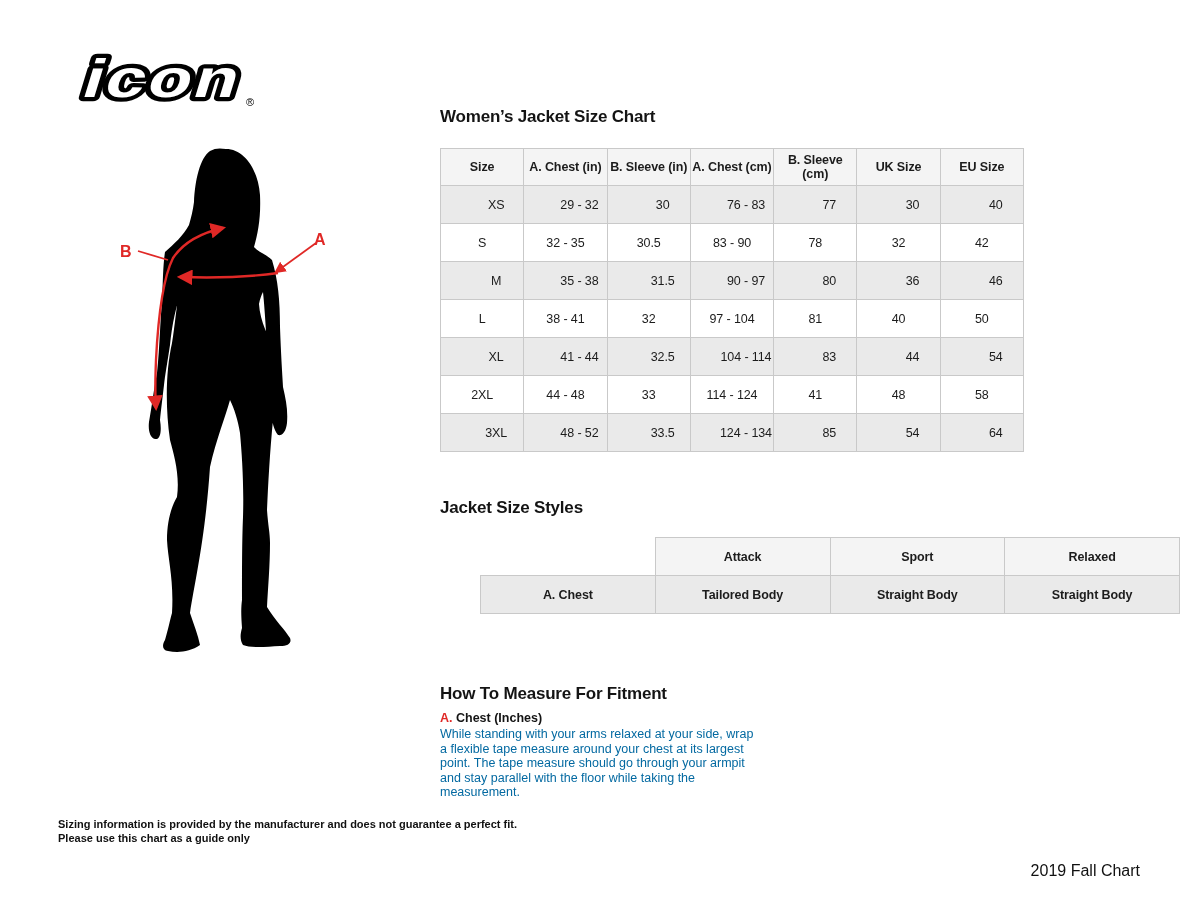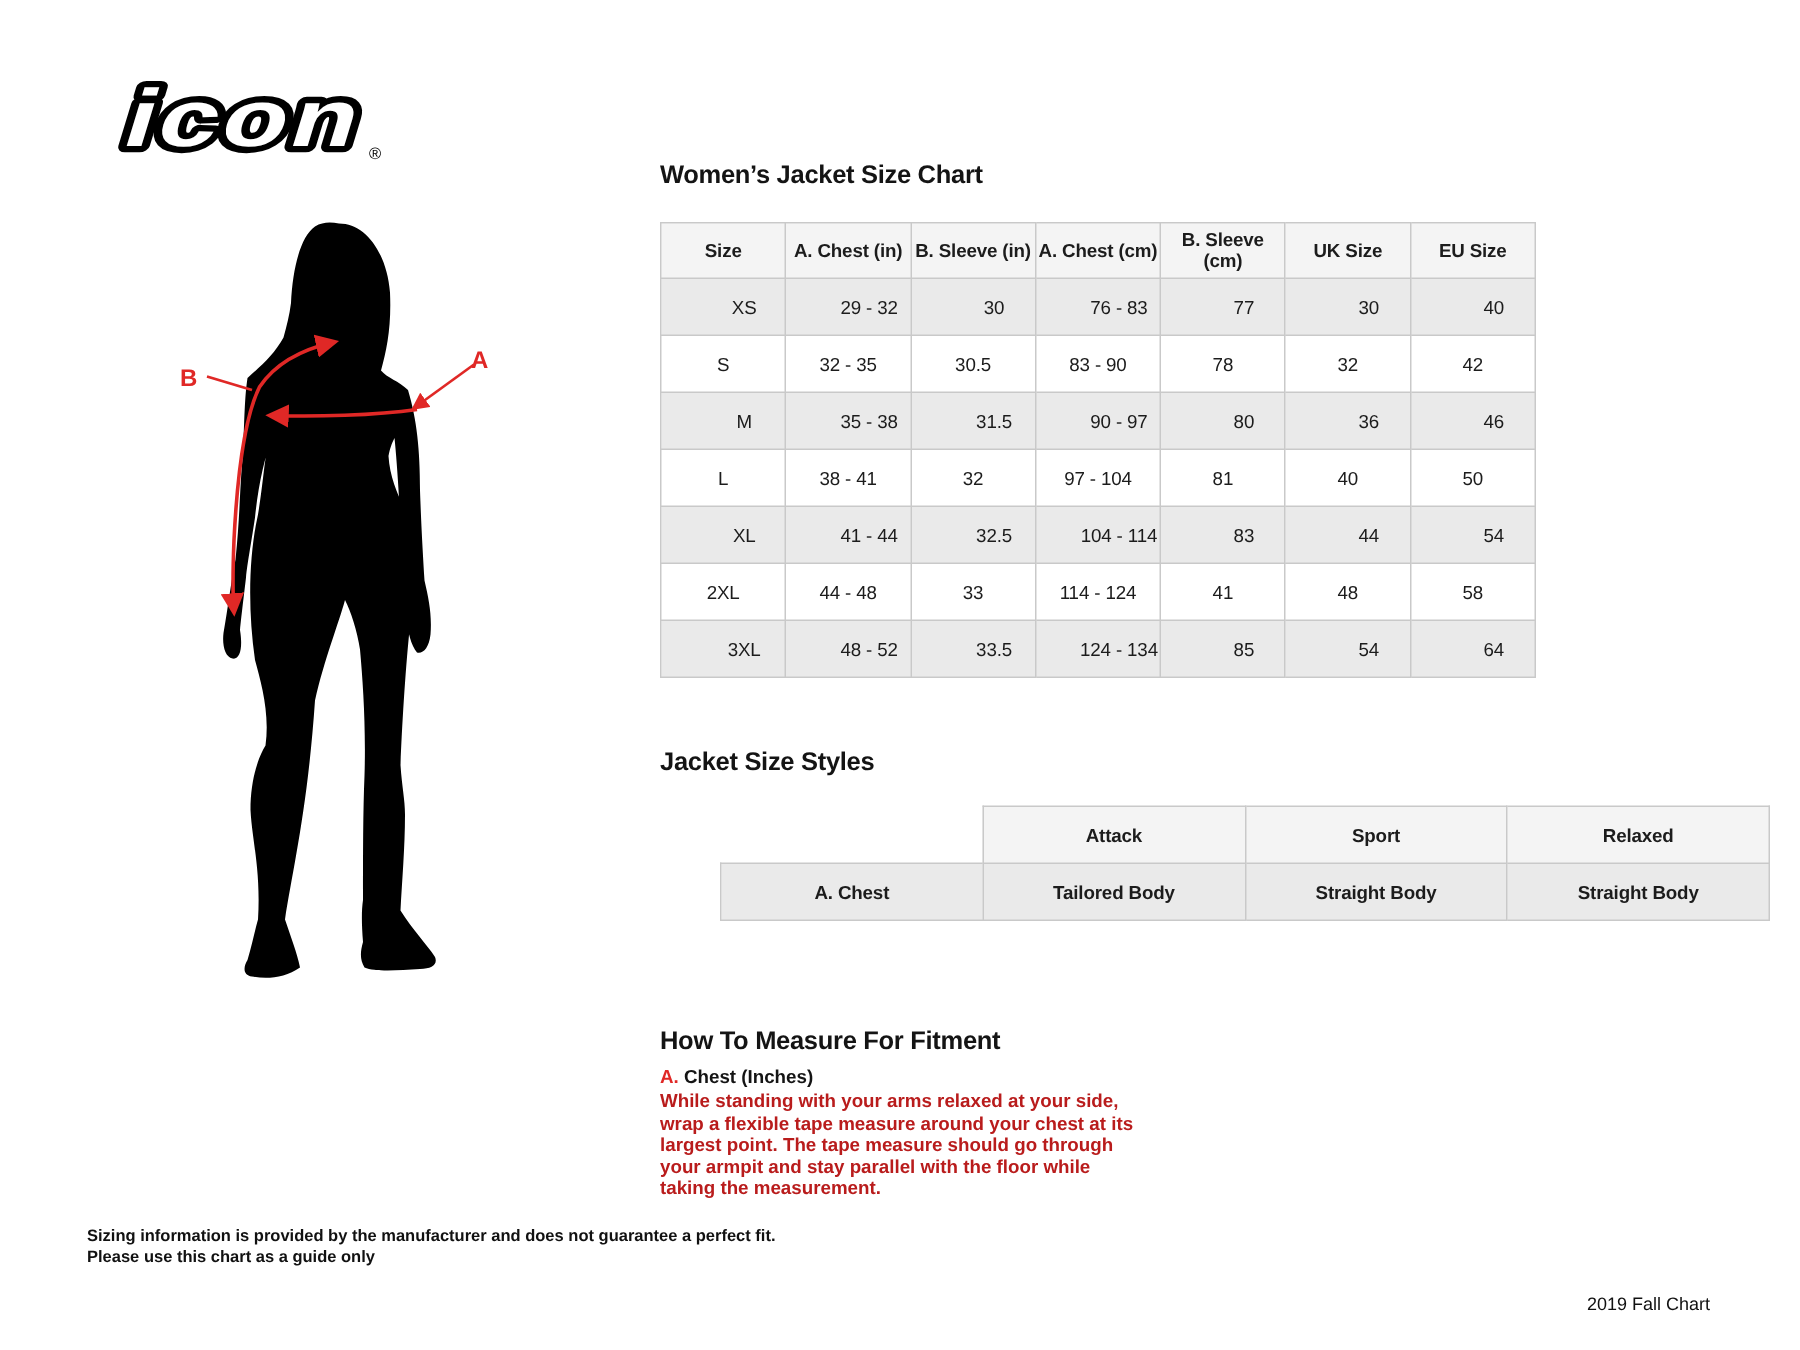--- a/index.html
+++ b/index.html
@@ -36,28 +36,28 @@
   #styles-table td { height:38px; font-weight:bold; background:#ffffff; }
   #styles-table tr.gray td { background:#eaeaea; }
   #styles-table td.light { font-weight:normal; color:#2a2a2a; }
   
   .measure-cols { position:absolute; left:440px; top:711px; width:700px; }
   .measure-col { position:absolute; top:0; width:322px; }
   #measure-col-a { left:0; }
   #measure-col-b { left:328px; }
   .measure-subhead { font-size:12.5px; font-weight:bold; color:#141414; margin-bottom:2px; }
   .measure-letter { color:#e02826; }
-  .measure-body { font-size:12.5px; line-height:14.5px; color:#b91c1c;font-weight:bold; }
+  .measure-body { font-size:12.5px; line-height:14.5px; color:#0369a1; }
   
   .disclaimer {
     position:absolute; left:58px; top:818px; font-size:11px; font-weight:bold;
     line-height:13.5px; color:#111;
   }
   .chart-version {
-    position:absolute; right:60px; top:862px; font-size:12px; color:#111;
+    position:absolute; right:60px; top:862px; font-size:16px; color:#111;
   }
 </style>
 </head>
 <body>
 
 <div class="sheet">
 
   <div class="logo">
     <svg width="210" height="62" viewBox="0 0 210 62">
       <g transform="translate(14,0) scale(1.32,1) skewX(-13)">

